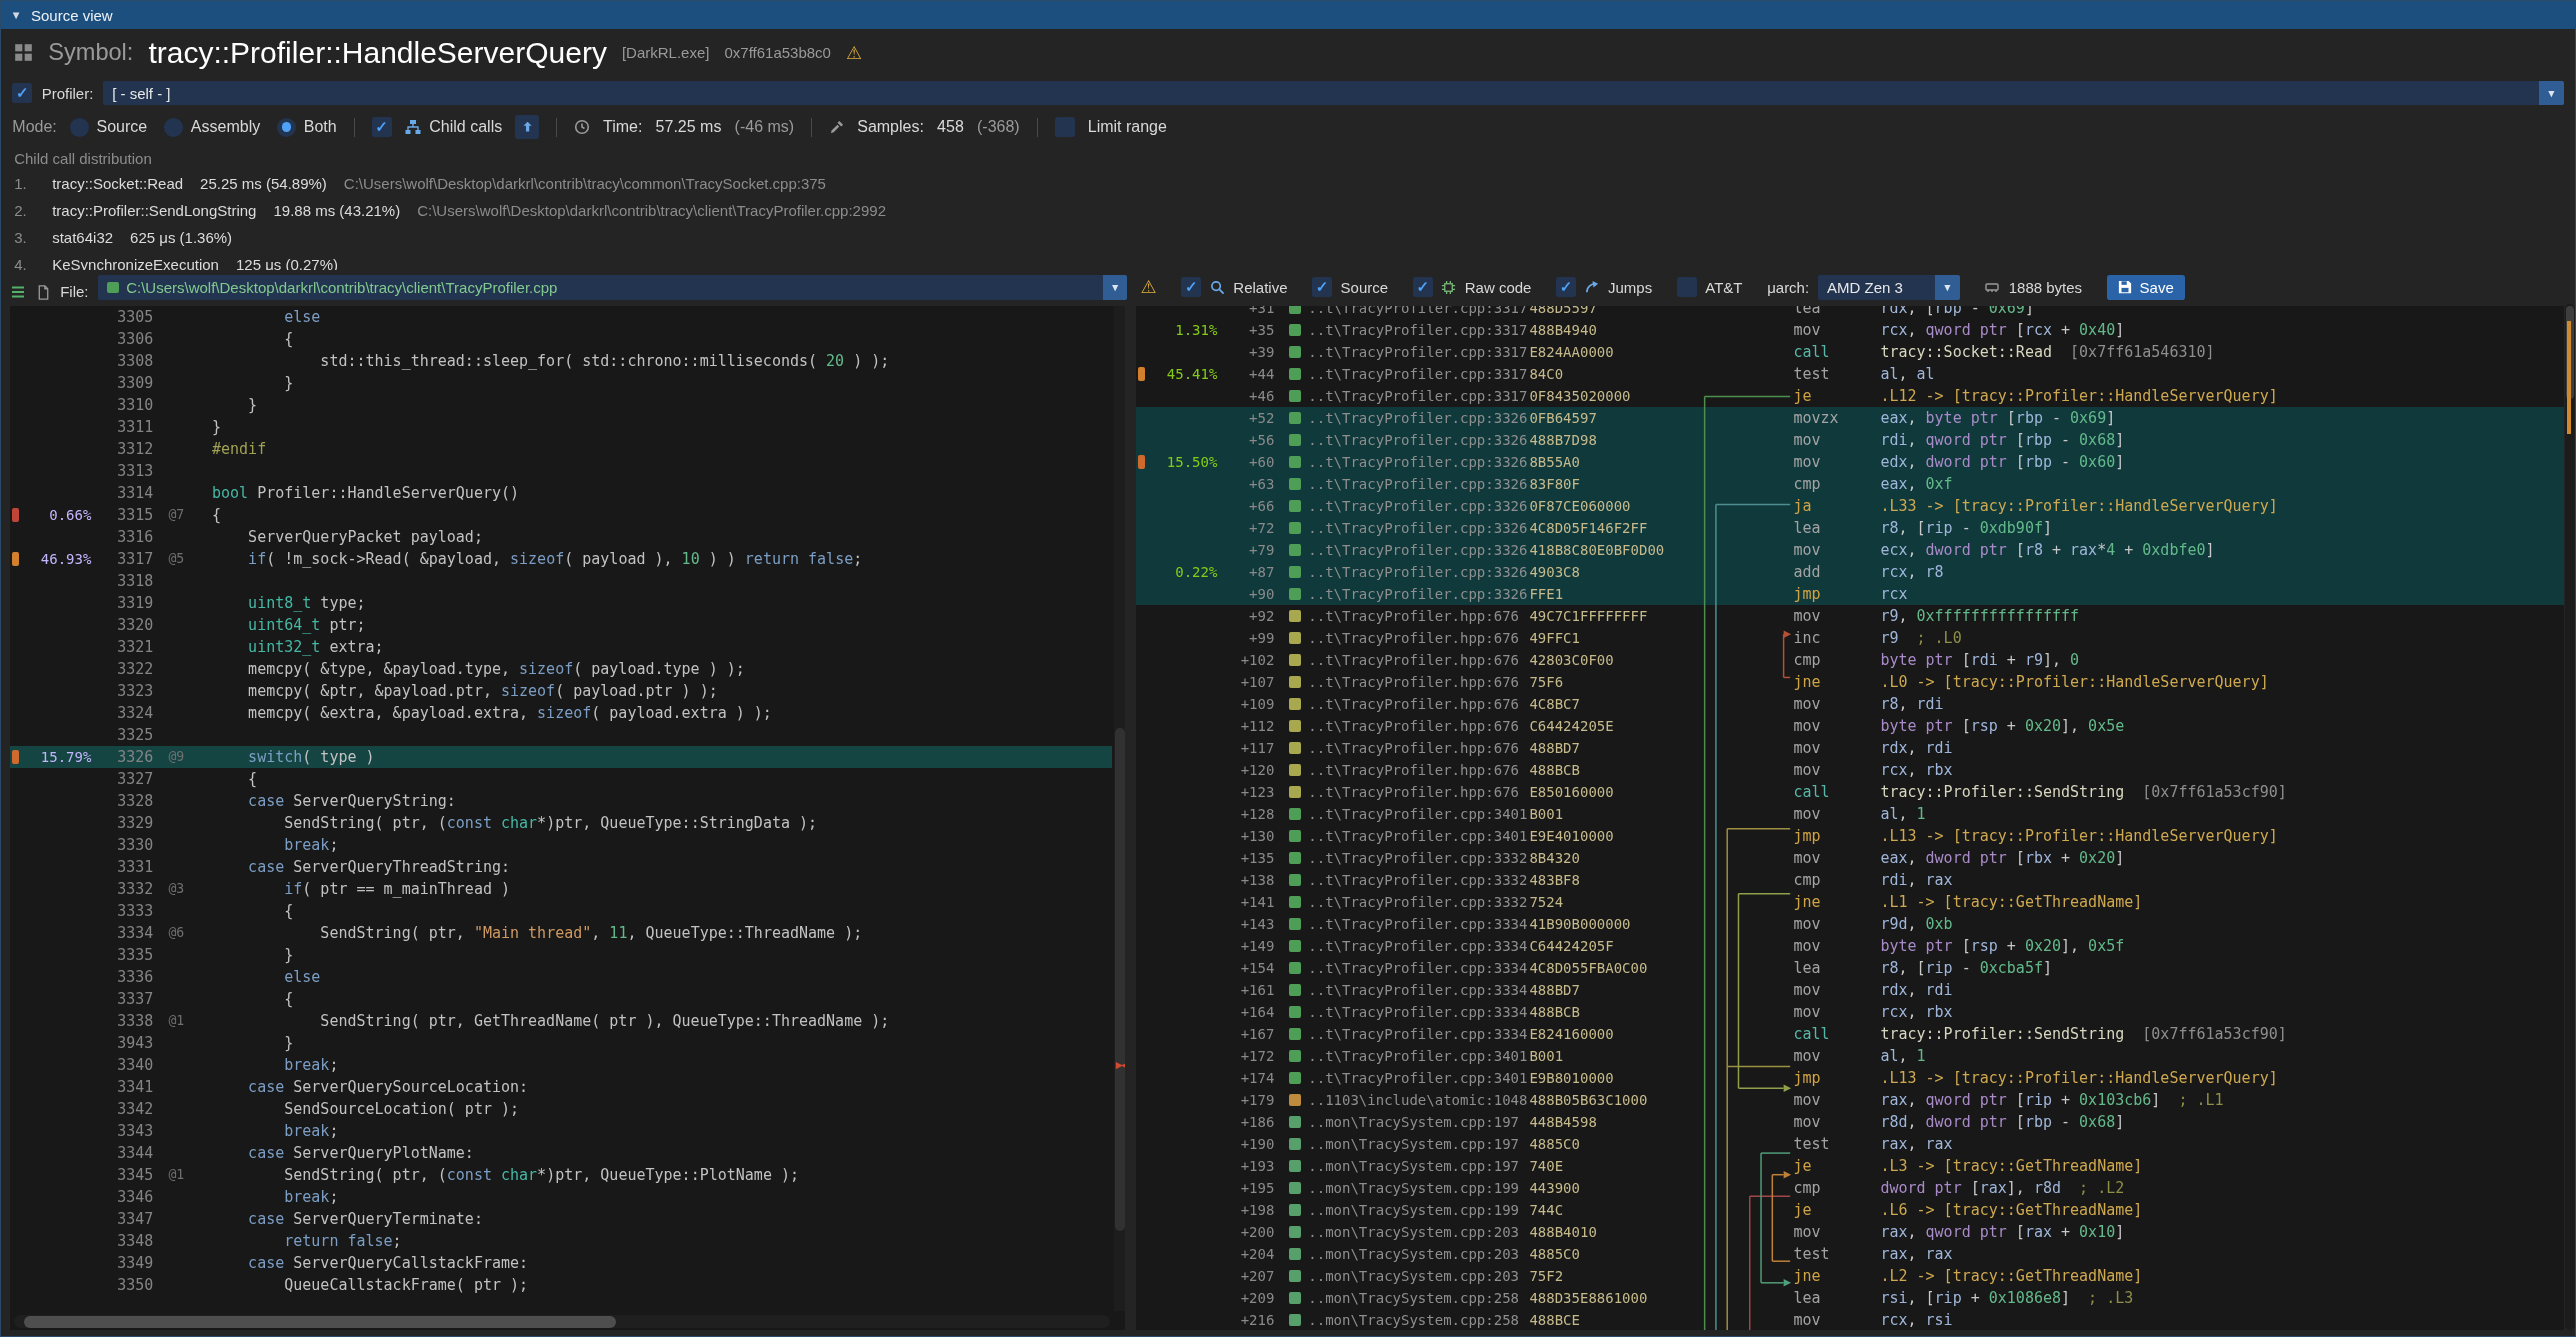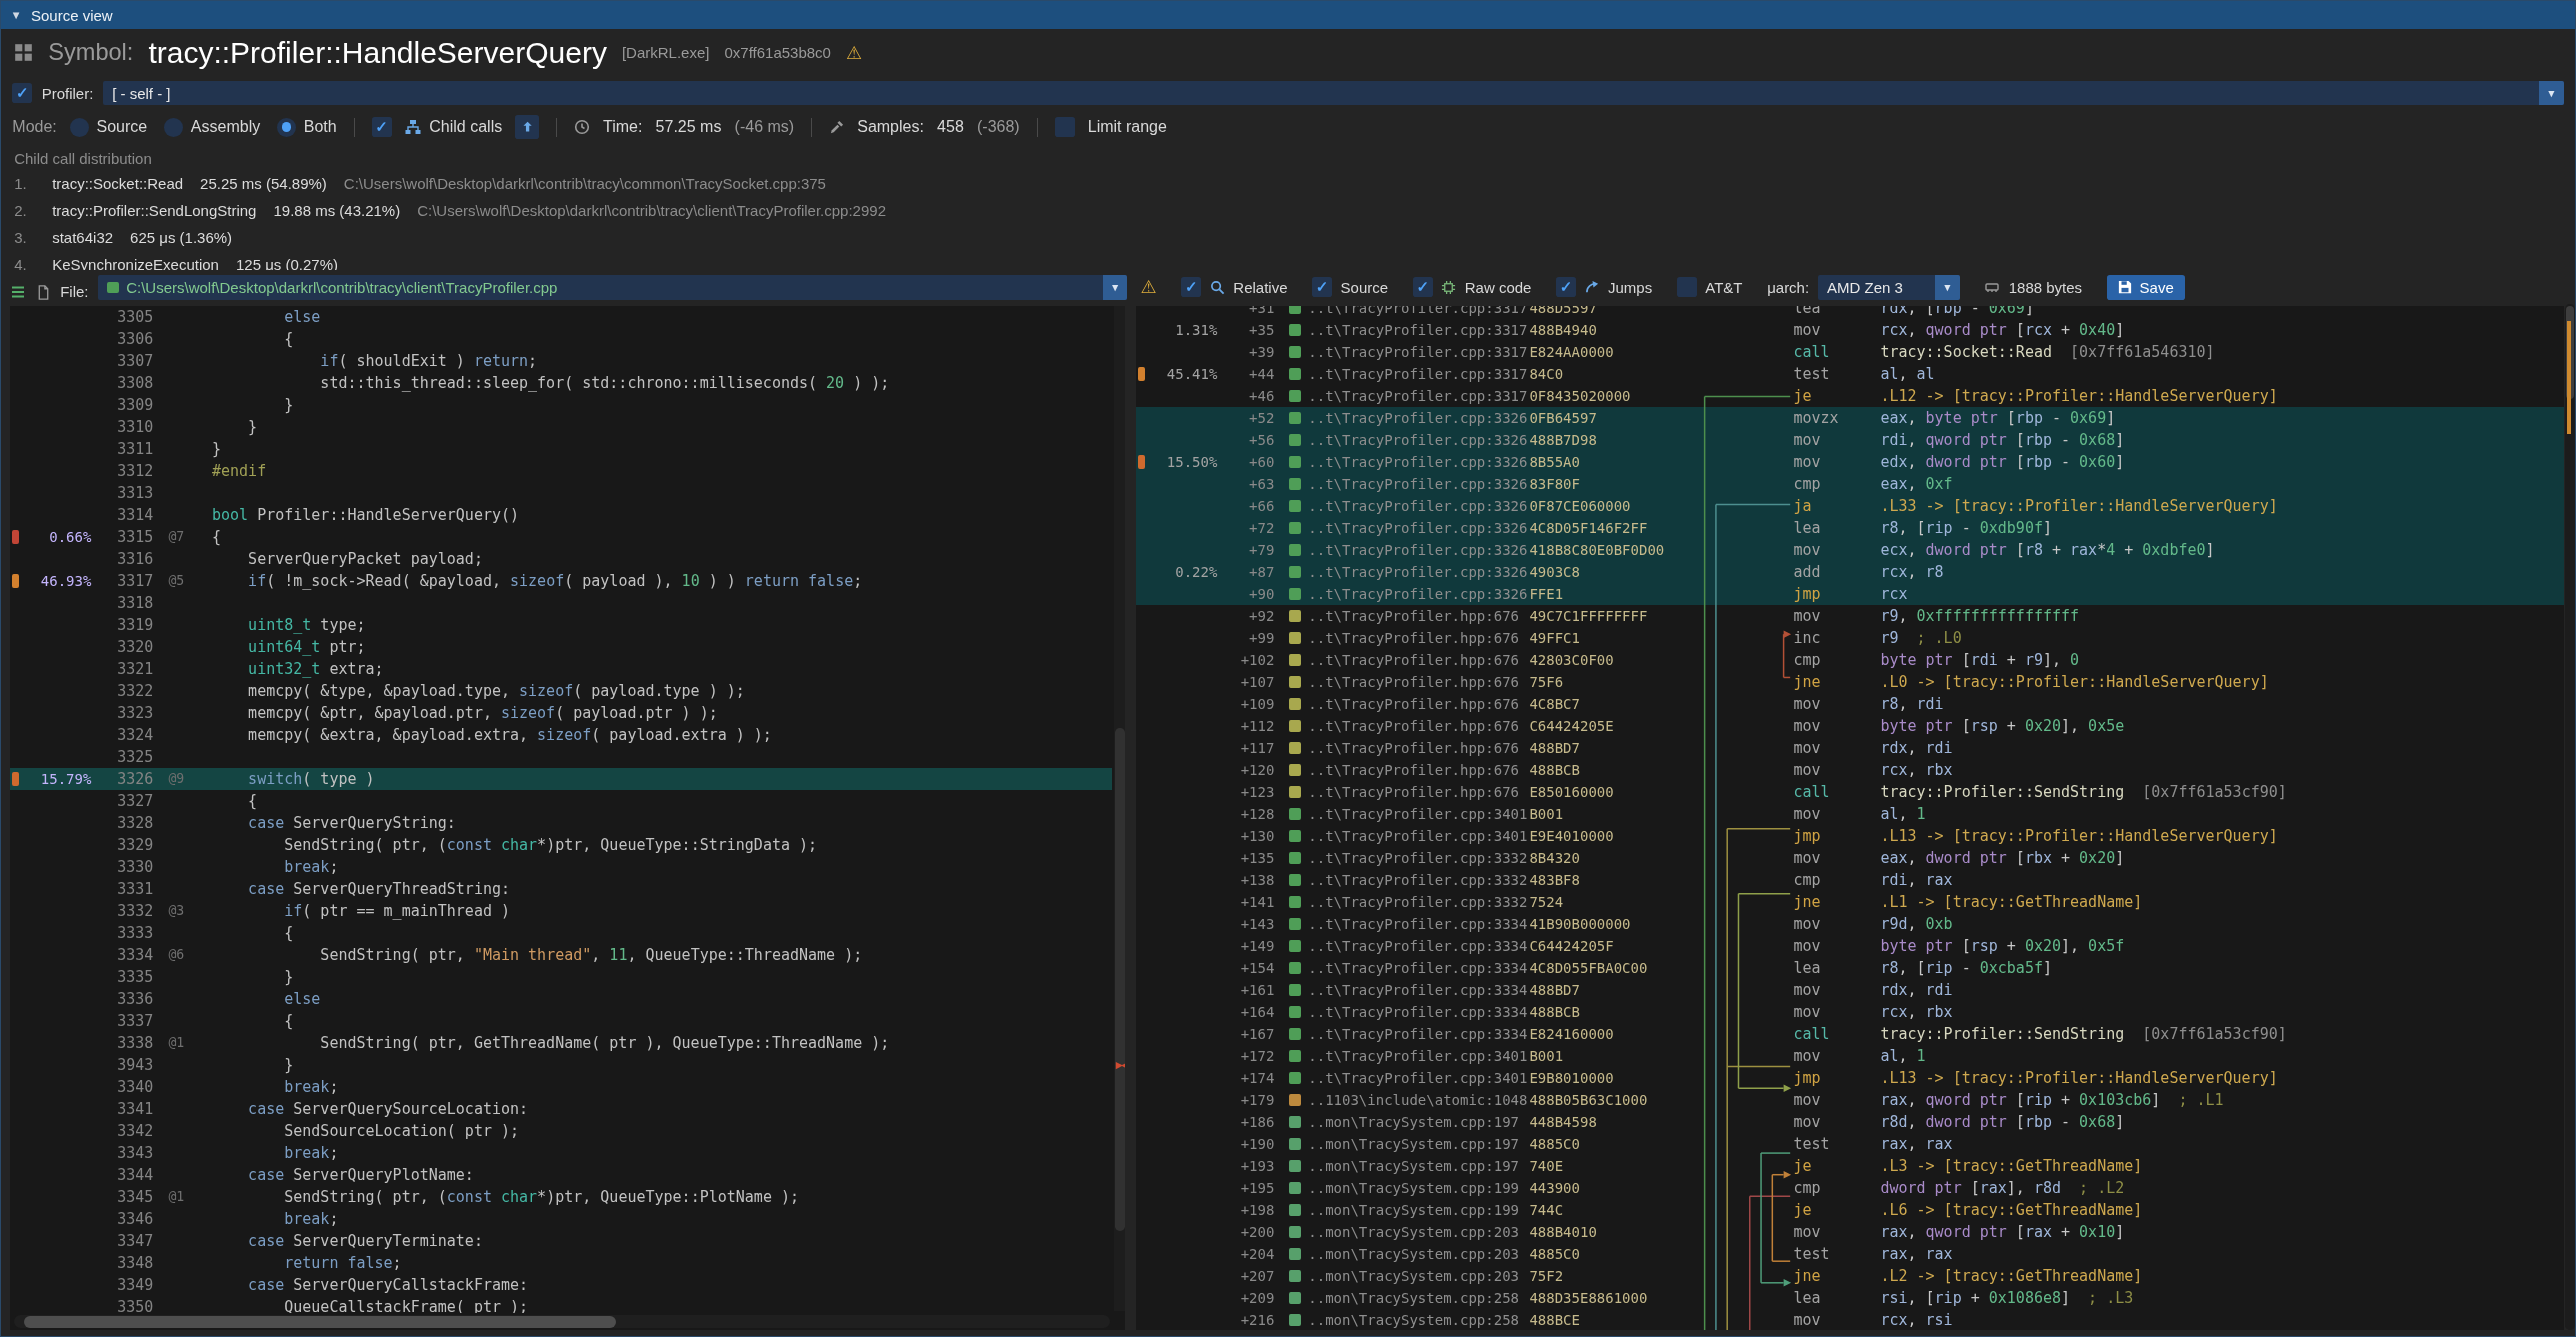--- a/index.html
+++ b/index.html
@@ -62,21 +62,21 @@
   .sbar{position:absolute;left:1.9px;top:3.8px;width:6.6px;height:14px;border-radius:1.9px}
   .spct{width:81px;text-align:right;font-size:14px;color:#c4b5fd;flex:none}
   .slnum{width:62px;text-align:right;color:#848484;flex:none}
   .smark{width:51px;padding-left:15px;color:#6f6f6f;font-size:13.2px;flex:none}
   .scode{color:#c2c2c2;padding-left:7.6px}
   .t-kw{color:#7c9ec4}.t-type{color:#45b8a5}.t-num{color:#63b98a}.t-str{color:#cf9a62}.t-pre{color:#a0a055}
   
   .asmlines{position:absolute;inset:0;margin-top:-9.4px;font-family:"DejaVu Sans Mono",monospace}
   .arow{display:flex;height:22px;line-height:22px;white-space:pre;position:relative;font-size:15px}
   .arow.hl{background:#10393c}
-  .apct{width:81px;text-align:right;font-size:14px;color:#a3a3a3;flex:none}
+  .apct{width:81px;text-align:right;font-size:14px;color:#84cc16;flex:none}
   .aoff{width:57px;text-align:right;color:#8a8a8a;font-size:14px;flex:none}
   .aloc{width:255px;flex:none;display:flex;align-items:center;padding-left:15px;color:#8e8e8e;font-size:14px;overflow:hidden}
   .aloc .fsq{margin-right:7.6px}
   .abytes{width:170px;flex:none;color:#c6ba8c;font-size:14px}
   .ajmp{width:94px;flex:none}
   .amn{width:87px;flex:none}
   .m-d{color:#a3a3a3}.m-j{color:#d0a343}.m-c{color:#56b8a8}
   .aops{flex:1;color:#c8c8c8;overflow:hidden}
   .t-reg{color:#9fb6da}.t-ptr{color:#a98bc9}.t-lbl{color:#cfa94f}.t-cmt{color:#8f8f46}.t-fn{color:#d8d8c0}.t-addr{color:#8e8e8e}
   .jumpsvg{position:absolute;left:563px;top:0;pointer-events:none}
@@ -277,21 +277,20 @@
         <span>Save</span>
       </button>
     </div>
   </div>
 
   <div class="panes">
     <div class="srcpane">
       <div class="srclines">
           <div class="srow"><span class="spct"></span><span class="slnum">3305</span><span class="smark"></span><span class="scode">        <span class="t-kw">else</span></span></div>
           <div class="srow"><span class="spct"></span><span class="slnum">3306</span><span class="smark"></span><span class="scode">        {</span></div>
-          <div class="srow"><span class="spct"></span><span class="slnum">3307</span><span class="smark"></span><span class="scode">            <span class="t-kw">if</span>( shouldExit ) <span class="t-kw">return</span>;</span></div>
           <div class="srow"><span class="spct"></span><span class="slnum">3308</span><span class="smark"></span><span class="scode">            std::this_thread::sleep_for( std::chrono::milliseconds( <span class="t-num">20</span> ) );</span></div>
           <div class="srow"><span class="spct"></span><span class="slnum">3309</span><span class="smark"></span><span class="scode">        }</span></div>
           <div class="srow"><span class="spct"></span><span class="slnum">3310</span><span class="smark"></span><span class="scode">    }</span></div>
           <div class="srow"><span class="spct"></span><span class="slnum">3311</span><span class="smark"></span><span class="scode">}</span></div>
           <div class="srow"><span class="spct"></span><span class="slnum">3312</span><span class="smark"></span><span class="scode"><span class="t-pre">#endif</span></span></div>
           <div class="srow"><span class="spct"></span><span class="slnum">3313</span><span class="smark"></span><span class="scode"></span></div>
           <div class="srow"><span class="spct"></span><span class="slnum">3314</span><span class="smark"></span><span class="scode"><span class="t-type">bool</span> Profiler::HandleServerQuery()</span></div>
           <div class="srow"><span class="sbar" style="background: rgb(193, 69, 54);"></span><span class="spct">0.66%</span><span class="slnum">3315</span><span class="smark">@7</span><span class="scode">{</span></div>
           <div class="srow"><span class="spct"></span><span class="slnum">3316</span><span class="smark"></span><span class="scode">    ServerQueryPacket payload;</span></div>
           <div class="srow"><span class="sbar" style="background: rgb(210, 128, 46);"></span><span class="spct">46.93%</span><span class="slnum">3317</span><span class="smark">@5</span><span class="scode">    <span class="t-kw">if</span>( !m_sock-&gt;Read( &amp;payload, <span class="t-kw">sizeof</span>( payload ), <span class="t-num">10</span> ) ) <span class="t-kw">return</span> <span class="t-kw">false</span>;</span></div>

